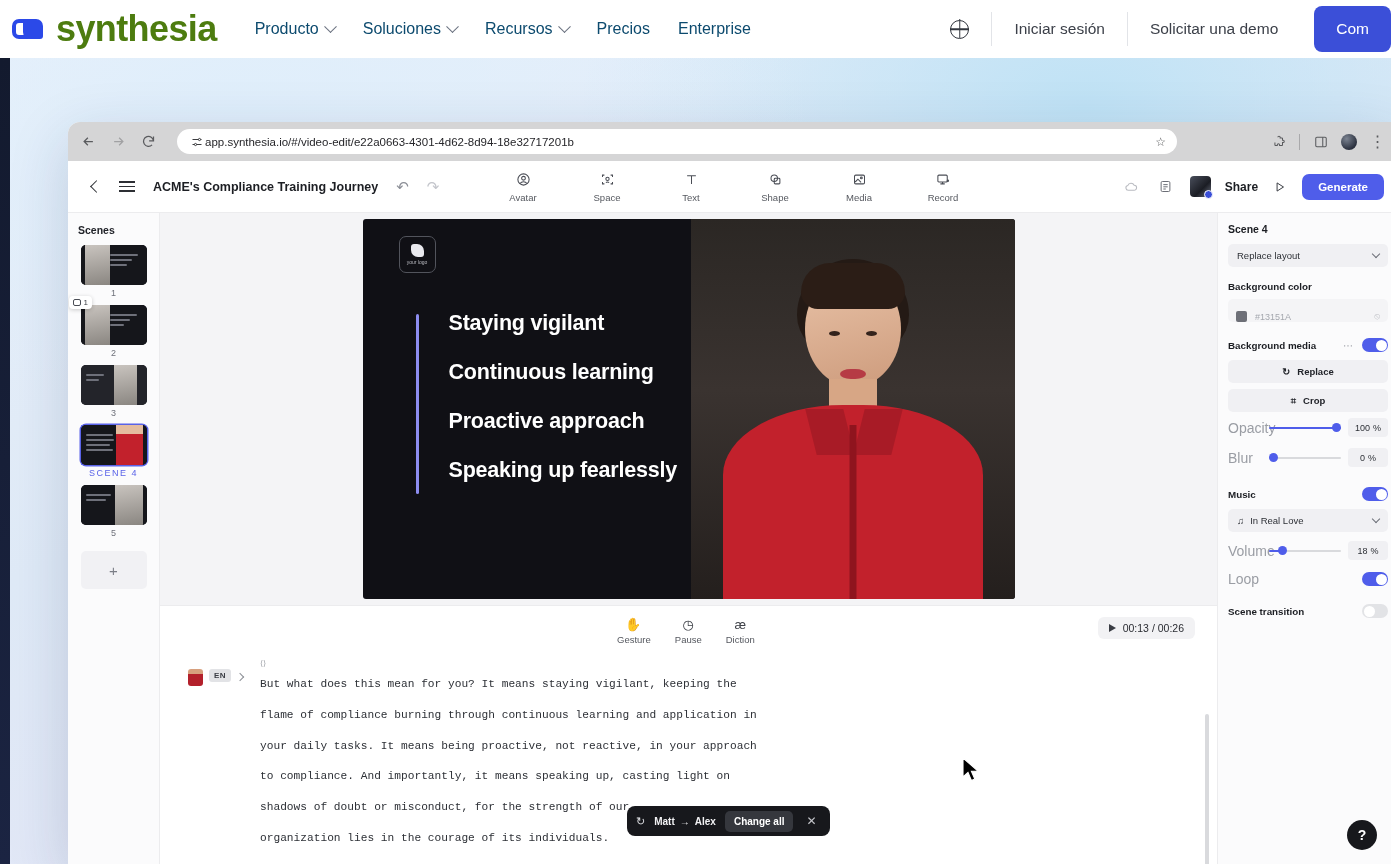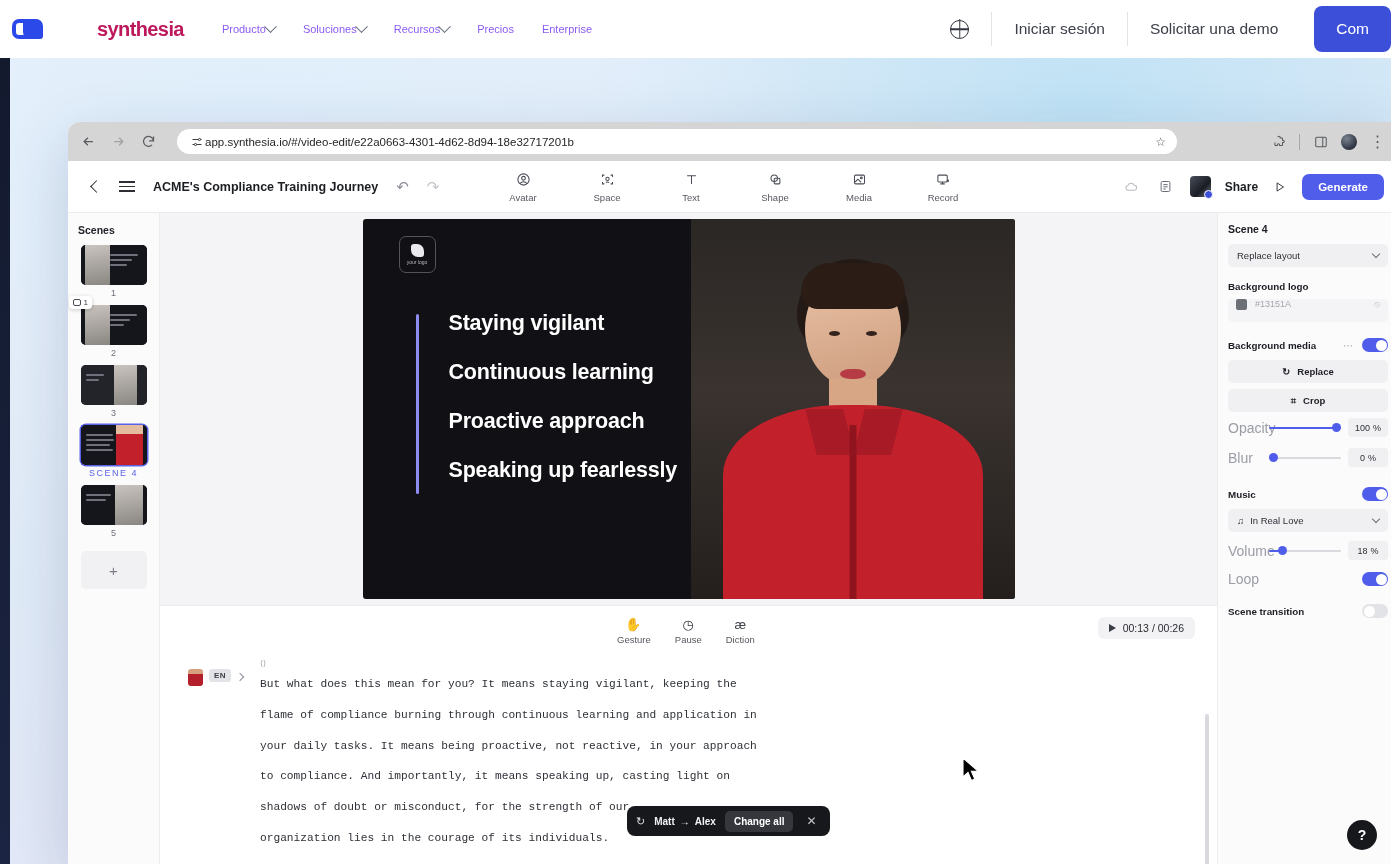--- a/index.html
+++ b/index.html
@@ -23,25 +23,25 @@
   }
   .brand-mark .sq1 {
     position: absolute; left: 0; top: 3px; width: 23px; height: 20px;
     border: 4px solid #2b49e8; border-radius: 7px 2px 7px 7px;
   }
   .brand-mark .sq2 {
     position: absolute; left: 11px; top: 3px; width: 20px; height: 20px;
     background: #2b49e8; border-radius: 3px 7px 3px 7px;
   }
   .brand-text {
-    font-size: 20px; font-weight: bold; letter-spacing: -0.6px; color: #be185d; margin-left: 41px;
+    font-size: 36px; font-weight: bold; letter-spacing: -0.6px; color: #4d7c0f;
   }
   .nav-links { display: flex; align-items: center; gap: 28px; margin-left: 38px; }
   .nav-link {
-    font-size: 11px; color: #8b5cf6; display: flex; align-items: center; 
+    font-size: 16px; color: #0c4a6e; display: flex; align-items: center; gap: 7px;
     cursor: pointer; white-space: nowrap;
   }
   .caret { width: 9px; height: 9px; border-right: 1.6px solid #6b7280; border-bottom: 1.6px solid #6b7280;
     transform: rotate(45deg) translate(-2px,-2px); }
   .nav-right { margin-left: auto; display: flex; align-items: center; height: 58px; }
   .globe {
     width: 19px; height: 19px; border: 1.5px solid #33373f; border-radius: 50%;
     position: relative; margin-right: 22px;
   }
   .globe::before { content:""; position:absolute; left:50%; top:-1.5px; width:1.5px; height:19px;
@@ -247,21 +247,21 @@
     padding: 10px 10px 0 10px; font-size: 9.8px; color: #22242a; position:relative;
   }
   .p-title { font-size: 10.5px; font-weight: 700; color:#1c1e23; margin-bottom: 9px; }
   .p-select {
     height: 23px; background:#f0f0f3; border-radius:5px; display:flex; align-items:center;
     justify-content:space-between; padding: 0 9px; font-size:9.5px; color:#2d3036; cursor:pointer; margin-bottom: 14px;
   }
   .p-chev { width:6px;height:6px;border-right:1.3px solid #6c6f77;border-bottom:1.3px solid #6c6f77;transform:rotate(45deg);margin-top:-3px;}
   .p-label { font-size:9.8px; font-weight:700; color:#1c1e23; margin-bottom:7px; }
   .color-row {
-    height: 23px; background:#f4f4f6; border-radius:5px; display:flex; align-items:flex-start;
+    height: 23px; background:#f4f4f6; border-radius:5px; display:flex; align-items:flex-end;
     gap:8px; padding: 0 8px; margin-bottom: 16px;
   }
   .sw { width:11px;height:11px;border-radius:2px;background:#6d6f77; }
   .hexv { font-size:9px; color:#a4a7ae; flex:1; }
   .eye { font-size:9px; color:#bfc1c7; }
   .row-between { display:flex; align-items:center; justify-content:space-between; margin-bottom:8px; }
   .dots { color:#9a9da4; font-size:10px; letter-spacing:1px; margin-left:auto; margin-right:8px; cursor:pointer;}
   .toggle { width:26px;height:14px;border-radius:8px;background:#4f5dea;position:relative;cursor:pointer;}
   .toggle i{position:absolute;right:1.5px;top:1.5px;width:11px;height:11px;border-radius:50%;background:#fff;}
   .toggle.off{background:#e2e3e6;}
@@ -626,21 +626,21 @@
       </div>
 
       <div class="props">
         <div class="p-title">Scene 4</div>
 
         <div class="p-select">
           <span>Replace layout</span>
           <span class="p-chev"></span>
         </div>
 
-        <div class="p-label">Background logo</div>
+        <div class="p-label">Background color</div>
         <div class="color-row">
           <span class="sw"></span>
           <span class="hexv">#13151A</span>
           <span class="eye">⦸</span>
         </div>
 
         <div class="row-between">
           <span class="p-label" style="margin:0">Background media</span>
           <span class="dots">⋯</span>
           <span class="toggle">

